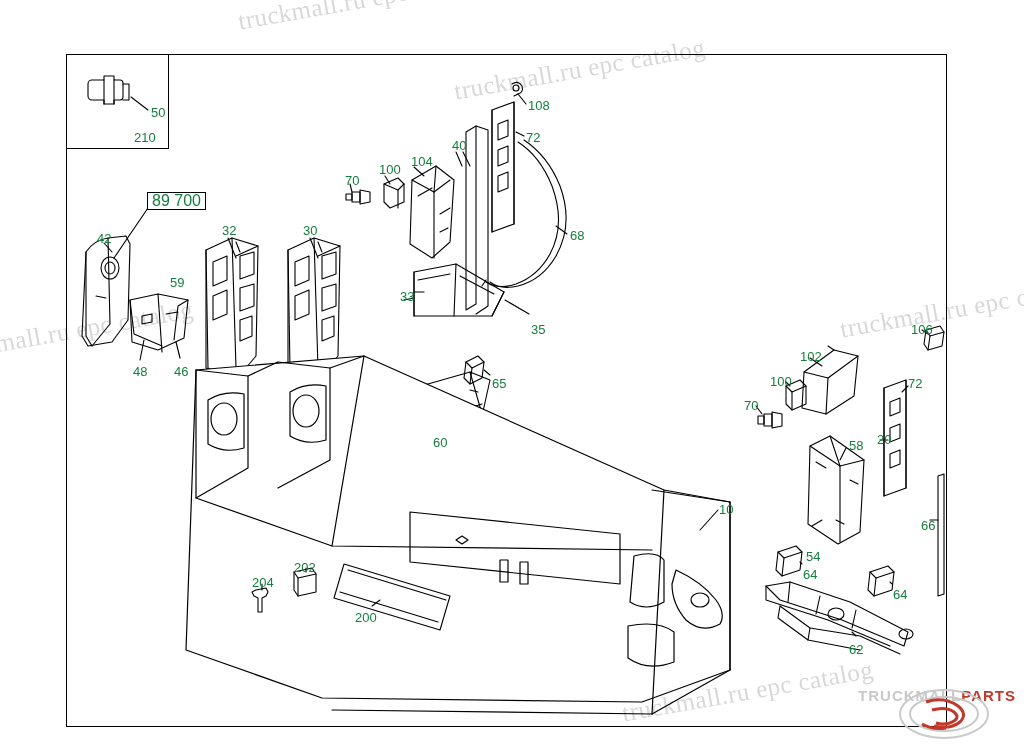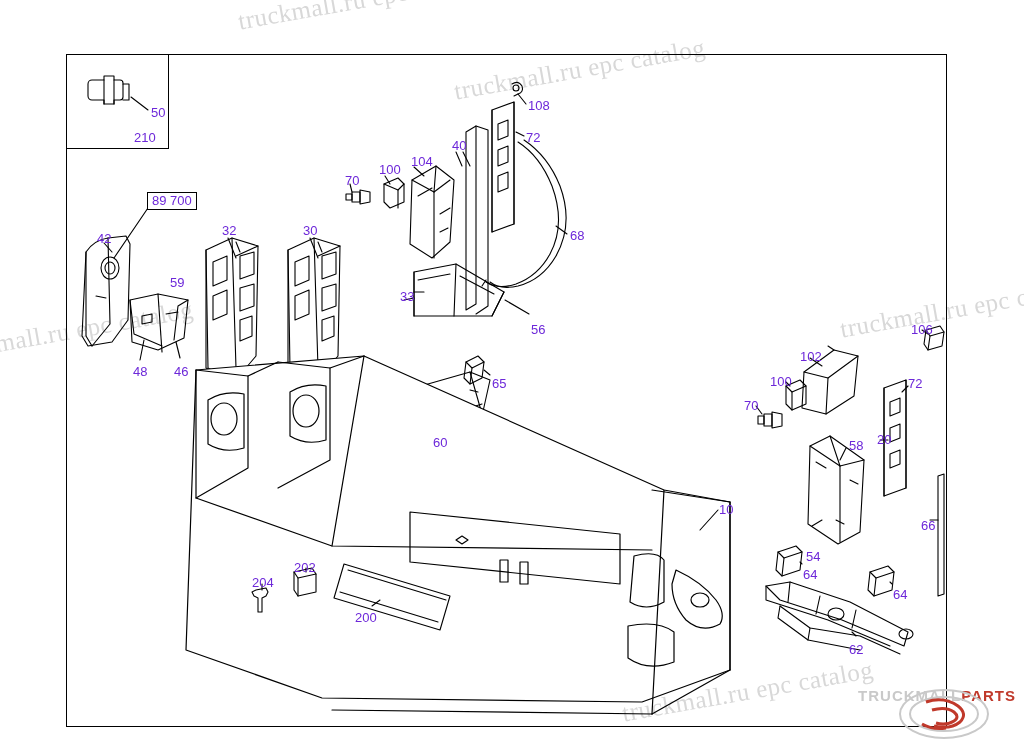--- a/index.html
+++ b/index.html
@@ -35,30 +35,30 @@
     left: 66px;
     top: 54px;
     width: 103px;
     height: 95px;
     border: 1.5px solid #000;
     box-sizing: border-box;
   }
   .lbl {
     position: absolute;
     font-size: 13px;
-    color: #6d28d9;
+    color: #15803d;
     white-space: nowrap;
     line-height: 13px;
     font-family: "Liberation Sans", sans-serif;
   }
   .lbl.boxed {
     border: 1.2px solid #000;
     padding: 1px 4px 2px 4px;
     background: #fff;
-    font-size: 13px;
+    font-size: 16px;
   }
   .wm {
     position: absolute;
     color: #d8d8d8;
     font-size: 25px;
     white-space: nowrap;
     font-family: "Liberation Serif", serif;
     letter-spacing: 0.5px;
     user-select: none;
   }
@@ -389,21 +389,21 @@
     <div class="lbl" style="left:222px; top:224px;">32</div>
     <div class="lbl" style="left:303px; top:224px;">30</div>
     <div class="lbl" style="left:345px; top:174px;">70</div>
     <div class="lbl" style="left:379px; top:163px;">100</div>
     <div class="lbl" style="left:411px; top:155px;">104</div>
     <div class="lbl" style="left:452px; top:139px;">40</div>
     <div class="lbl" style="left:528px; top:99px;">108</div>
     <div class="lbl" style="left:526px; top:131px;">72</div>
     <div class="lbl" style="left:570px; top:229px;">68</div>
     <div class="lbl" style="left:400px; top:290px;">33</div>
-    <div class="lbl" style="left:531px; top:323px;">56</div>
+    <div class="lbl" style="left:531px; top:323px;">35</div>
     <div class="lbl" style="left:492px; top:377px;">65</div>
     <div class="lbl" style="left:433px; top:436px;">60</div>
     <div class="lbl" style="left:719px; top:503px;">10</div>
     <div class="lbl" style="left:800px; top:350px;">102</div>
     <div class="lbl" style="left:770px; top:375px;">100</div>
     <div class="lbl" style="left:744px; top:399px;">70</div>
     <div class="lbl" style="left:911px; top:323px;">106</div>
     <div class="lbl" style="left:908px; top:377px;">72</div>
     <div class="lbl" style="left:877px; top:433px;">20</div>
     <div class="lbl" style="left:849px; top:439px;">58</div>

